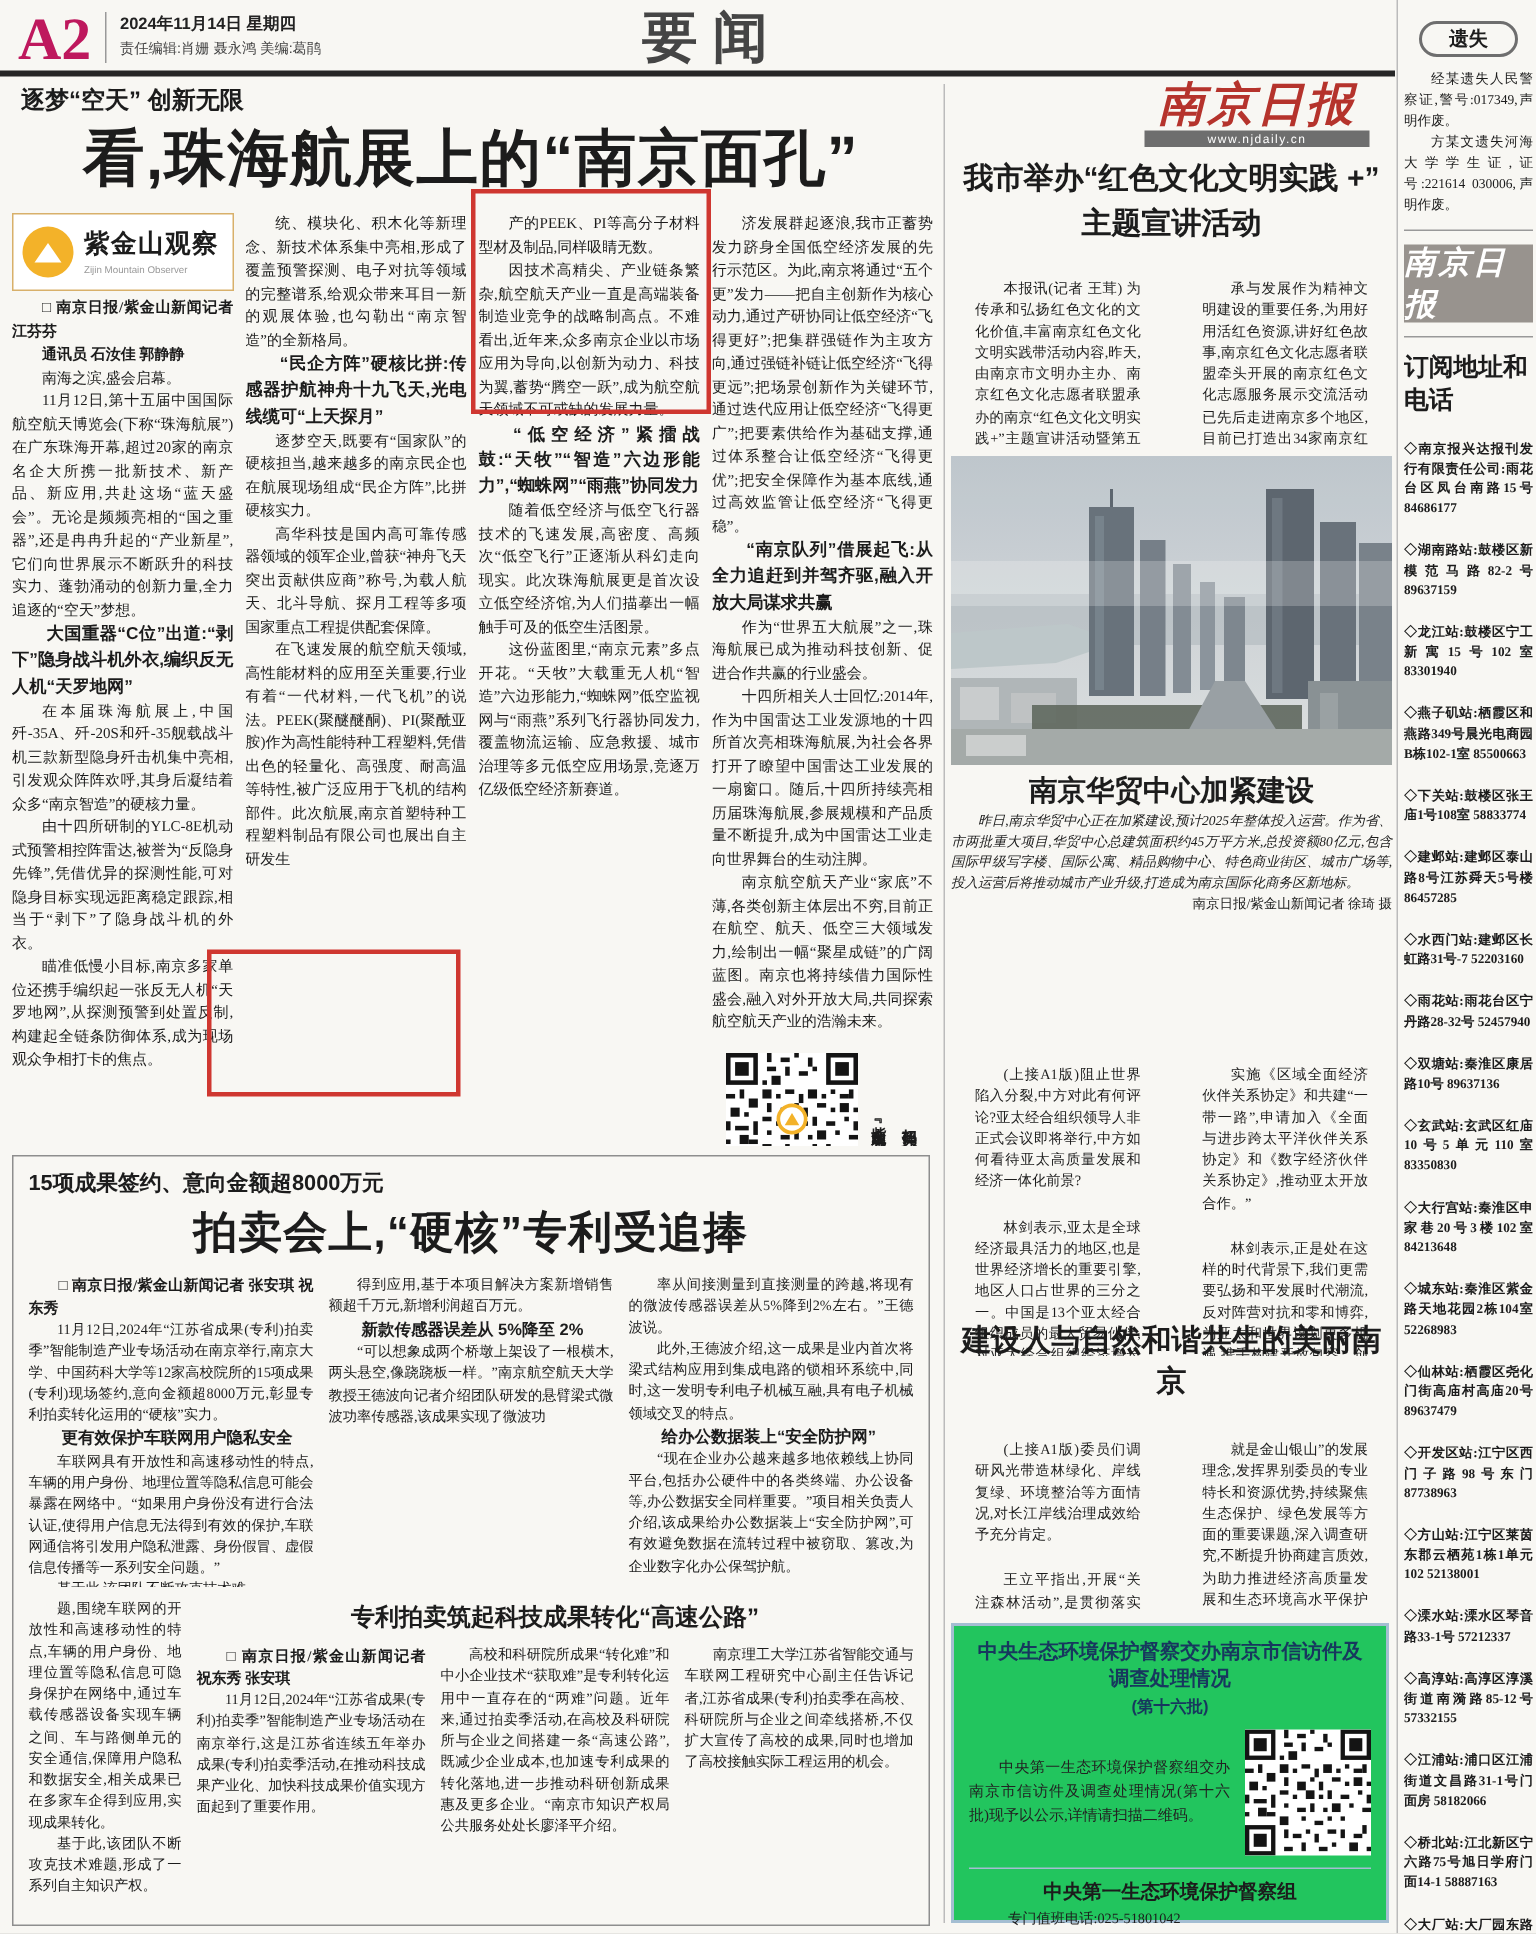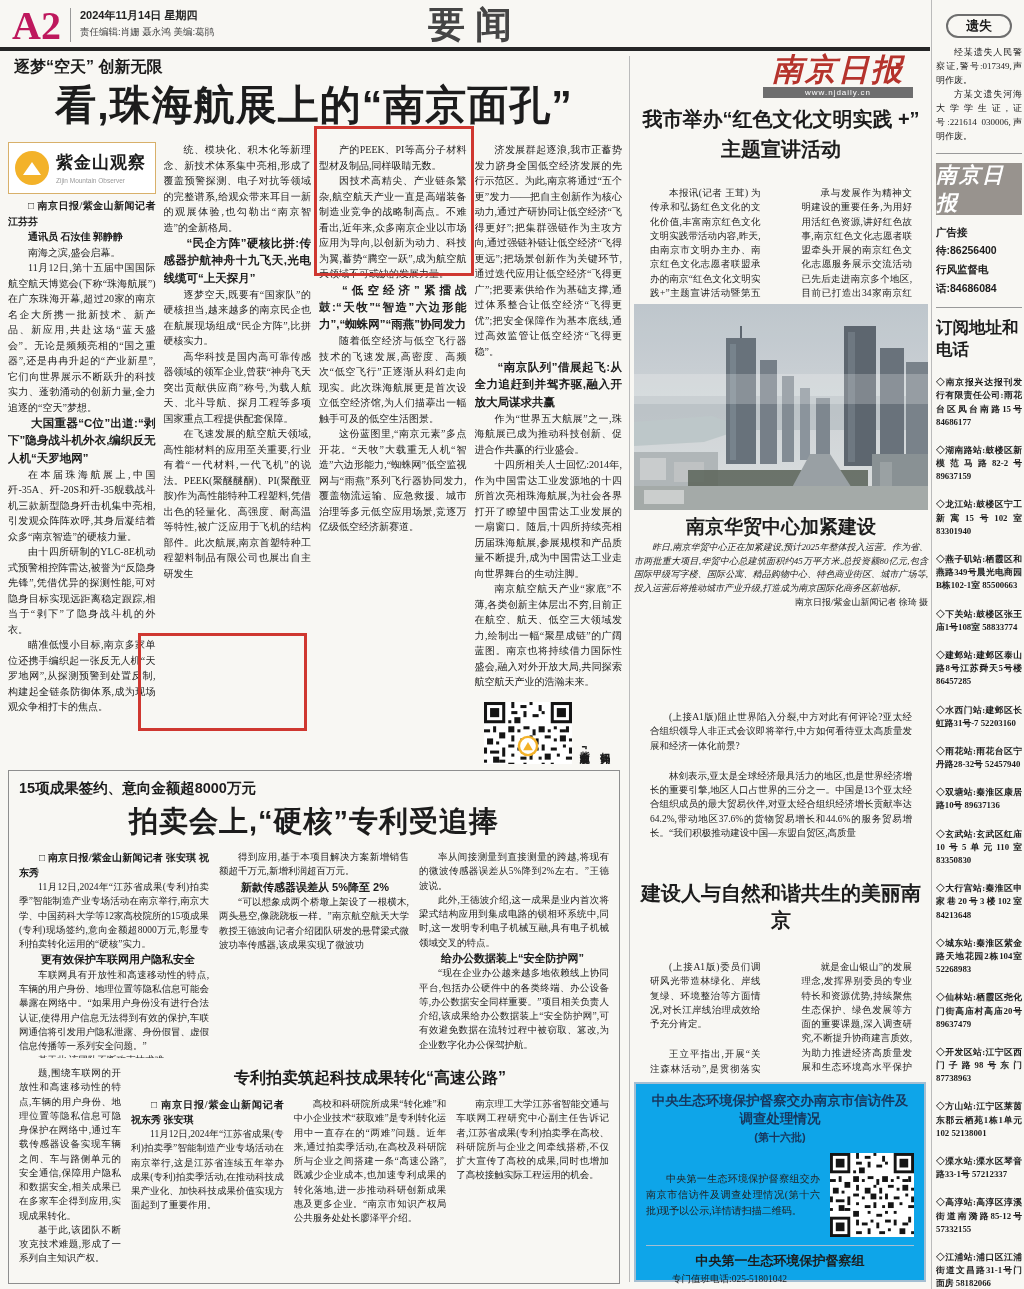--- a/index.html
+++ b/index.html
@@ -66,21 +66,21 @@
   .r-photo-credit{text-align:right;font-style:normal;text-indent:0 !important;margin-top:1px !important;}
   .r-xi-h{position:absolute;left:634px;top:620px;width:294px;font-size:18.5px;font-weight:900;
            line-height:1.55;text-align:justify;text-align-last:justify;
            font-family:"Liberation Sans",sans-serif;}
   .r-xi-cols{position:absolute;left:634px;top:694px;width:294px;height:210px;}
   .r-nat-h{position:absolute;left:634px;top:880px;width:294px;text-align:center;font-size:20px;
            font-weight:900;font-family:"Liberation Sans",sans-serif;}
   .r-nat-cols{position:absolute;left:634px;top:944px;width:294px;height:130px;}
   
   .notice{position:absolute;left:634px;top:1082px;width:292px;height:200px;border:2px solid #a4bed2;
-           background:#0ea5e9;box-sizing:border-box;padding:8px 10px;}
+           background:#22c55e;box-sizing:border-box;padding:8px 10px;}
   .notice-title{text-align:center;font-size:13.5px;font-weight:800;color:#17375e;
            font-family:"Liberation Sans",sans-serif;}
   .notice-batch{text-align:center;font-size:11px;font-weight:700;color:#17375e;margin-top:2px;
            font-family:"Liberation Sans",sans-serif;}
   .notice-row{display:flex;gap:10px;margin-top:8px;align-items:center;}
   .notice-body{flex:1;font-size:10px;line-height:1.6;text-align:justify;text-indent:2em;color:#222;}
   .notice-hr{border:none;border-top:1px solid #a4bed2;margin:8px 0 6px;}
   .notice-org{text-align:center;font-size:13px;font-weight:800;font-family:"Liberation Sans",sans-serif;}
   .notice-line{font-size:9.5px;margin-top:3px;padding-left:26px;}
   
@@ -350,20 +350,24 @@
   <div class="r-photo-cap">
     <p>昨日,南京华贸中心正在加紧建设,预计2025年整体投入运营。作为省、市两批重大项目,华贸中心总建筑面积约45万平方米,总投资额80亿元,包含国际甲级写字楼、国际公寓、精品购物中心、特色商业街区、城市广场等,投入运营后将推动城市产业升级,打造成为南京国际化商务区新地标。</p>
     <p class="r-photo-credit">南京日报/紫金山新闻记者 徐琦 摄</p>
   </div>
 
   <div class="twocol r-xi-cols">
     <div>
         <p>(上接A1版)阻止世界陷入分裂,中方对此有何评论?亚太经合组织领导人非正式会议即将举行,中方如何看待亚太高质量发展和经济一体化前景?</p>
         <p>林剑表示,亚太是全球经济最具活力的地区,也是世界经济增长的重要引擎,地区人口占世界的三分之一。中国是13个亚太经合组织成员的最大贸易伙伴,对亚太经合组织经济增长贡献率达64.2%,带动地区37.6%的货物贸易增长和44.6%的服务贸易增长。“我们积极推动建设中国—东盟自贸区,高质量</p>
       </div>
+    <div>
+        <p>实施《区域全面经济伙伴关系协定》和共建“一带一路”,申请加入《全面与进步跨太平洋伙伴关系协定》和《数字经济伙伴关系协定》,推动亚太开放合作。”</p>
+        <p>林剑表示,正是处在这样的时代背景下,我们更需要弘扬和平发展时代潮流,反对阵营对抗和零和博弈,为亚太和世界谋划更多机遇,携手构建开放包容、创新增长、互联互通、合作共赢的亚太命运共同体。</p>
+      </div>
   </div>
 
   <div class="r-nat-h">建设人与自然和谐共生的美丽南京</div>
   <div class="twocol r-nat-cols">
     <div>
         <p>(上接A1版)委员们调研风光带造林绿化、岸线复绿、环境整治等方面情况,对长江岸线治理成效给予充分肯定。</p>
         <p>王立平指出,开展“关注森林活动”,是贯彻落实习近平生态文明思想的重要举措,也是践行以人民为中心的发展思想的具体体现。此次调研活动是市政协环境资源界别成立以来的首次集中履职,要牢固树立“绿水青山</p>
       </div>
     <div>
         <p>就是金山银山”的发展理念,发挥界别委员的专业特长和资源优势,持续聚焦生态保护、绿色发展等方面的重要课题,深入调查研究,不断提升协商建言质效,为助力推进经济高质量发展和生态环境高水平保护作出政协贡献。</p>
@@ -448,24 +452,20 @@
   </div>
 
   <div class="sidebar">
     <div class="lost-pill">遗失</div>
     <div class="lost-list">
         <p>经某遗失人民警察证,警号:017349,声明作废。</p>
         <p>方某文遗失河海大学学生证,证号:221614 030006,声明作废。</p>
       </div>
     <hr class="sb-hr">
     <div class="sb-logo">南京日报</div>
-    <div class="sb-phones">
-      <div>广告接待:86256400</div>
-      <div>行风监督电话:84686084</div>
-    </div>
     <hr class="sb-hr">
     <div class="sb-subhead">订阅地址和电话</div>
     <div class="sb-stations">
         <p>◇南京报兴达报刊发行有限责任公司:雨花台区凤台南路15号 84686177</p>
         <p>◇湖南路站:鼓楼区新模范马路82-2号 89637159</p>
         <p>◇龙江站:鼓楼区宁工新寓15号102室 83301940</p>
         <p>◇燕子矶站:栖霞区和燕路349号晨光电商园B栋102-1室 85500663</p>
         <p>◇下关站:鼓楼区张王庙1号108室 58833774</p>
         <p>◇建邺站:建邺区泰山路8号江苏舜天5号楼 86457285</p>
         <p>◇水西门站:建邺区长虹路31号-7 52203160</p>

